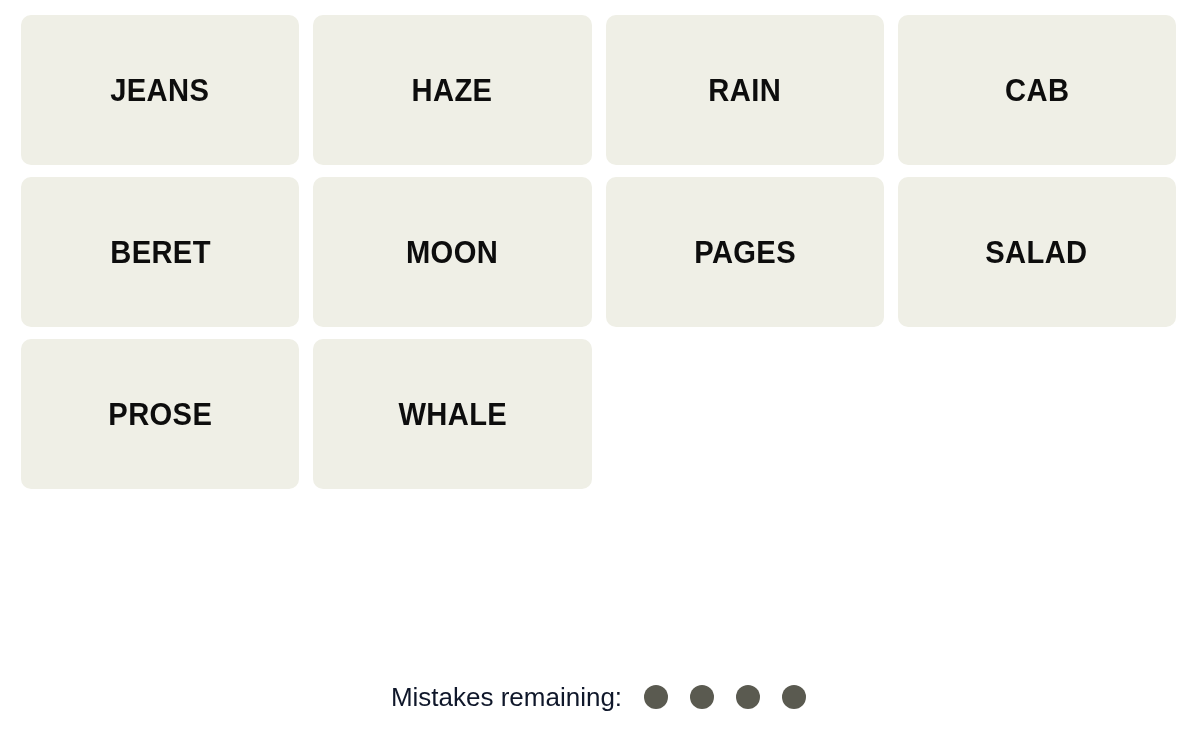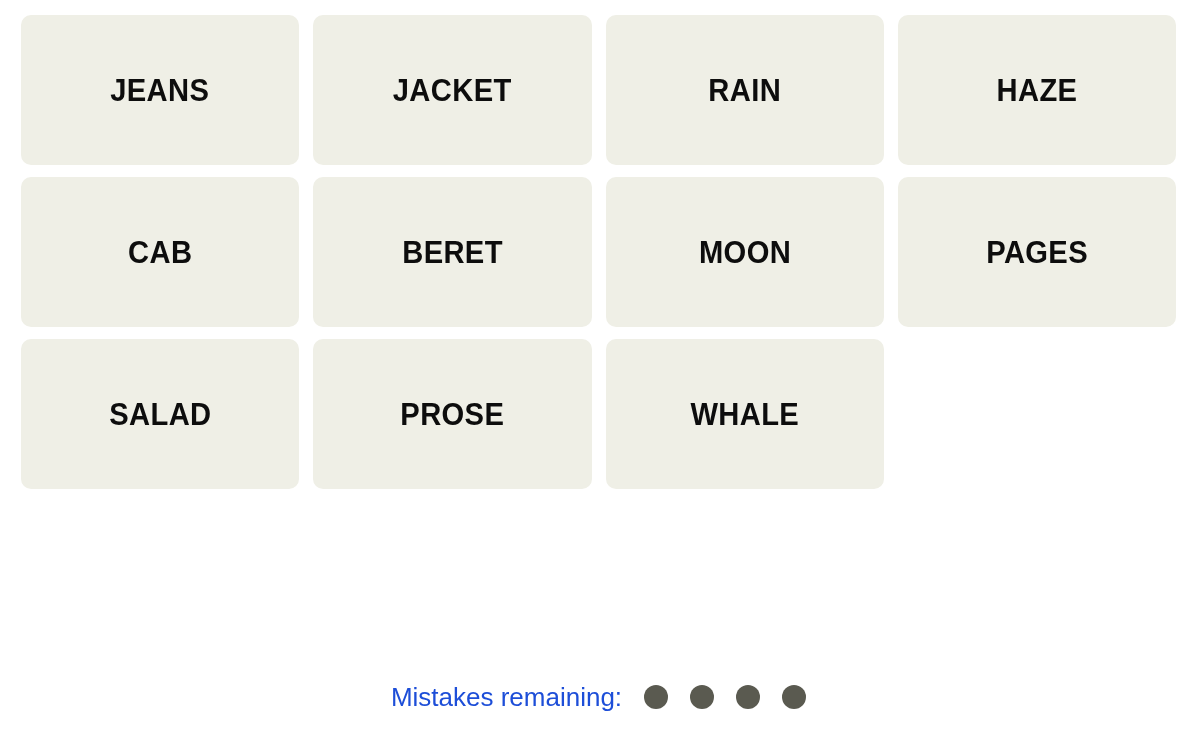--- a/index.html
+++ b/index.html
@@ -67,21 +67,21 @@
     align-items: center;
     justify-content: center;
     gap: 22px;
     width: 100%;
   }
 
   #mistakes-label {
     font-family: "Liberation Sans", sans-serif;
     font-size: 26px;
     font-weight: normal;
-    color: #1d4ed8;
+    color: #0f172a;
     line-height: 1;
     white-space: nowrap;
   }
 
   #mistake-dots {
     display: flex;
     align-items: center;
     gap: 22px;
   }
 
@@ -97,27 +97,24 @@
 <body>
 
 <div id="app">
 
   <div id="grid">
 
     <div class="tile">
       <span class="tile-label">JEANS</span>
     </div>
     <div class="tile">
-      <span class="tile-label">JACKET</span>
+      <span class="tile-label">HAZE</span>
     </div>
     <div class="tile">
       <span class="tile-label">RAIN</span>
-    </div>
-    <div class="tile">
-      <span class="tile-label">HAZE</span>
     </div>
 
     <div class="tile">
       <span class="tile-label">CAB</span>
     </div>
     <div class="tile">
       <span class="tile-label">BERET</span>
     </div>
 
     <div class="tile">

